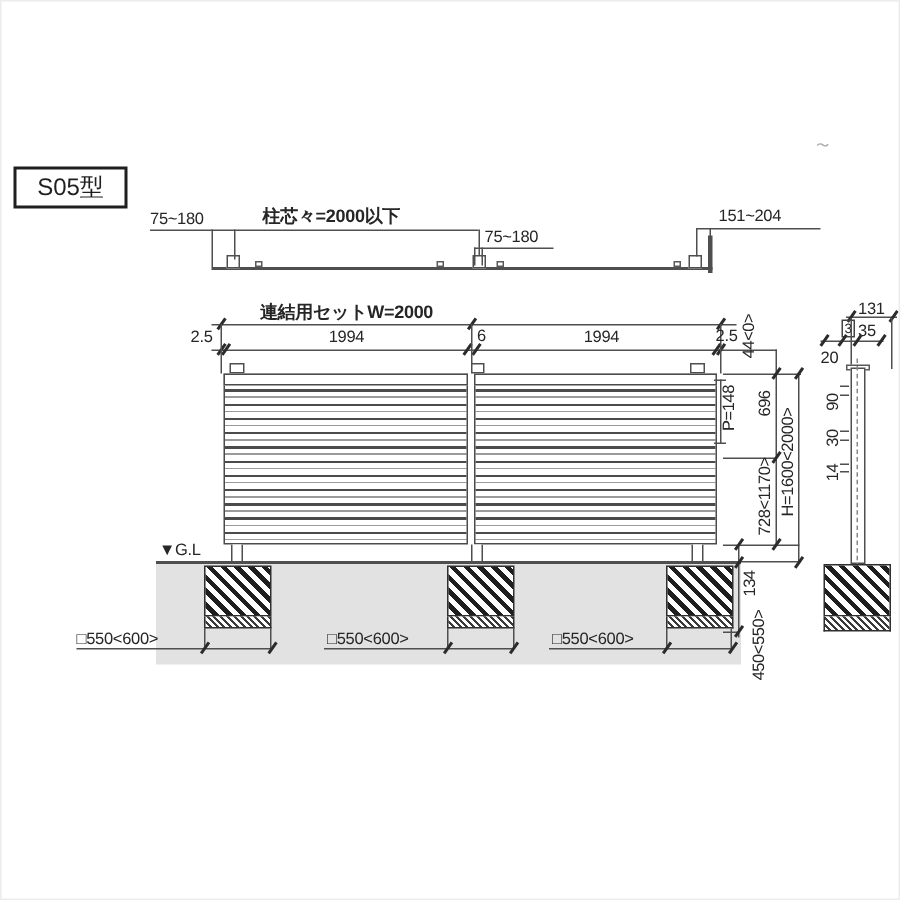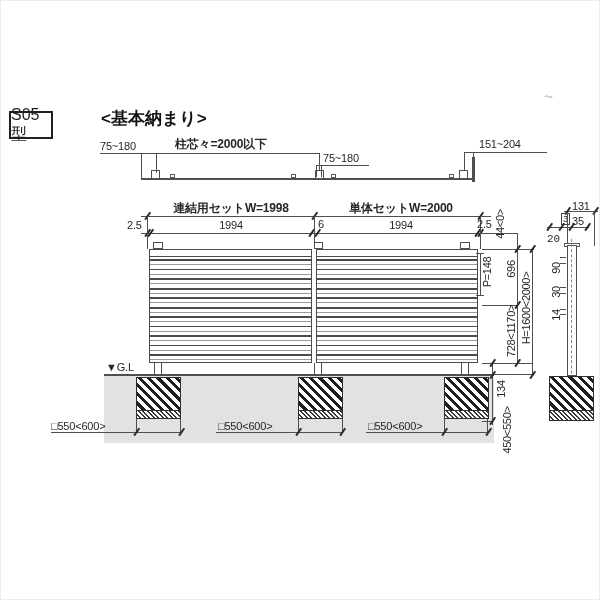--- a/index.html
+++ b/index.html
@@ -17,34 +17,33 @@
   .mini{position:absolute;background:#fff;border:1px solid #5a5a5a;box-sizing:border-box;}
   .panel{position:absolute;box-sizing:border-box;border:1px solid #4b4b4b;
     background:repeating-linear-gradient(180deg,#4b4b4b 0 1.5px,#ffffff 1.5px 4.8px,#9a9a9a 4.8px 5.8px,#ffffff 5.8px 9.5px);}
   .rail{position:absolute;left:-1px;right:-1px;top:-1px;height:6px;background:#fff;border:1px solid #4b4b4b;}
   .postseg{position:absolute;background:#fff;border-left:1px solid #4f4f4f;border-right:1px solid #4f4f4f;box-sizing:border-box;}
   .postdash{position:absolute;border-left:1px dashed #777;border-right:1px dashed #777;box-sizing:border-box;}
   .hatch{position:absolute;box-sizing:border-box;border:1px solid #2f2f2f;
     background:repeating-linear-gradient(45deg,#ffffff 0 3.5px,#1e1e1e 3.5px 6.5px);}
   .cross{position:absolute;box-sizing:border-box;border:1px solid #2f2f2f;border-top:none;
     background:repeating-linear-gradient(45deg,#ffffff 0 1.8px,#3a3a3a 1.8px 3.2px);}
-  #model-box{position:absolute;left:8px;top:110px;width:44px;height:28px;border:2px solid #1f1f1f;
+  #model-box{position:absolute;left:8px;top:110px;width:76px;height:28px;border:2px solid #1f1f1f;
     display:flex;align-items:center;justify-content:center;font-size:16px;color:#1f1f1f;box-sizing:border-box;}
   #title{position:absolute;left:100px;top:106px;font-size:17px;font-weight:bold;color:#111;}
   .grp{position:absolute;inset:0;}
 </style>
 </head>
 <body>
 
 <div id="stage">
 
   <div id="model-box">
     <span>S05型</span>
   </div>
-  <div id="title">&lt;基本納まり&gt;</div>
   <div class="lbl" style="left:543px;top:92px;font-size:9px;color:#aaa;">〜</div>
 
   <div class="grp">
     <div class="ln" style="left:140px;top:177px;width:334px;height:2px;"></div>
     <div class="ln" style="left:471px;top:156px;width:3px;height:25px;"></div>
     <div class="sq" style="left:150px;top:169px;width:9px;height:9px;"></div>
     <div class="sq" style="left:314px;top:169px;width:9px;height:9px;"></div>
     <div class="sq" style="left:458px;top:169px;width:9px;height:9px;"></div>
     <div class="mini" style="left:169px;top:173px;width:5px;height:4px;"></div>
     <div class="mini" style="left:290px;top:173px;width:5px;height:4px;"></div>
@@ -77,22 +76,21 @@
     <div class="tick" style="left:475px;top:214px;"></div>
     <div class="tick" style="left:142px;top:231px;"></div>
     <div class="tick" style="left:145px;top:231px;"></div>
     <div class="tick" style="left:306px;top:231px;"></div>
     <div class="tick" style="left:312px;top:231px;"></div>
     <div class="tick" style="left:472px;top:231px;"></div>
     <div class="tick" style="left:475px;top:231px;"></div>
     <div class="ln" style="left:146px;top:215px;width:1px;height:33px;"></div>
     <div class="ln" style="left:313px;top:215px;width:1px;height:28px;"></div>
     <div class="ln" style="left:479px;top:215px;width:1px;height:33px;"></div>
-    <div class="lbl jp ctr" style="left:160px;top:201px;width:140px;">連結用セットW=1998</div>
-    <div class="lbl jp ctr" style="left:330px;top:201px;width:140px;">単体セットW=2000</div>
+    <div class="lbl jp ctr" style="left:160px;top:201px;width:140px;">連結用セットW=2000</div>
     <div class="lbl" style="left:126px;top:218px;">2.5</div>
     <div class="lbl ctr" style="left:160px;top:218px;width:140px;">1994</div>
     <div class="lbl" style="left:317px;top:217px;">6</div>
     <div class="lbl ctr" style="left:330px;top:218px;width:140px;">1994</div>
     <div class="lbl" style="left:476px;top:217px;">2.5</div>
   </div>
 
   <div class="grp">
     <div class="sq" style="left:152px;top:241px;width:10px;height:7px;"></div>
     <div class="sq" style="left:313px;top:241px;width:9px;height:7px;"></div>
@@ -170,21 +168,21 @@
     <div class="rlbl" style="left:525px;top:307px;">H=1600&lt;2000&gt;</div>
     <div class="rlbl" style="left:500px;top:388px;">134</div>
     <div class="rlbl" style="left:506px;top:429px;">450&lt;550&gt;</div>
   </div>
 
   <div class="grp">
     <div class="lbl" style="left:571px;top:199px;">131</div>
     <div class="ln" style="left:563px;top:210px;width:34px;height:1px;"></div>
     <div class="tick" style="left:562px;top:209px;"></div>
     <div class="tick" style="left:590px;top:209px;"></div>
-    <div class="lbl" style="left:546px;top:232px;font-family:Liberation Mono, monospace;">20</div>
+    <div class="lbl" style="left:546px;top:232px;">20</div>
     <div style="position:absolute;left:560px;top:212px;width:9px;height:12px;border:1px solid #444;box-sizing:border-box;
          display:flex;align-items:center;justify-content:center;font-size:9px;">
       <span>3</span>
     </div>
     <div class="lbl" style="left:571px;top:214px;">35</div>
     <div class="ln" style="left:546px;top:226px;width:42px;height:1px;"></div>
     <div class="tick" style="left:544px;top:225px;"></div>
     <div class="tick" style="left:556px;top:225px;"></div>
     <div class="tick" style="left:566px;top:225px;"></div>
     <div class="tick" style="left:582px;top:225px;"></div>

